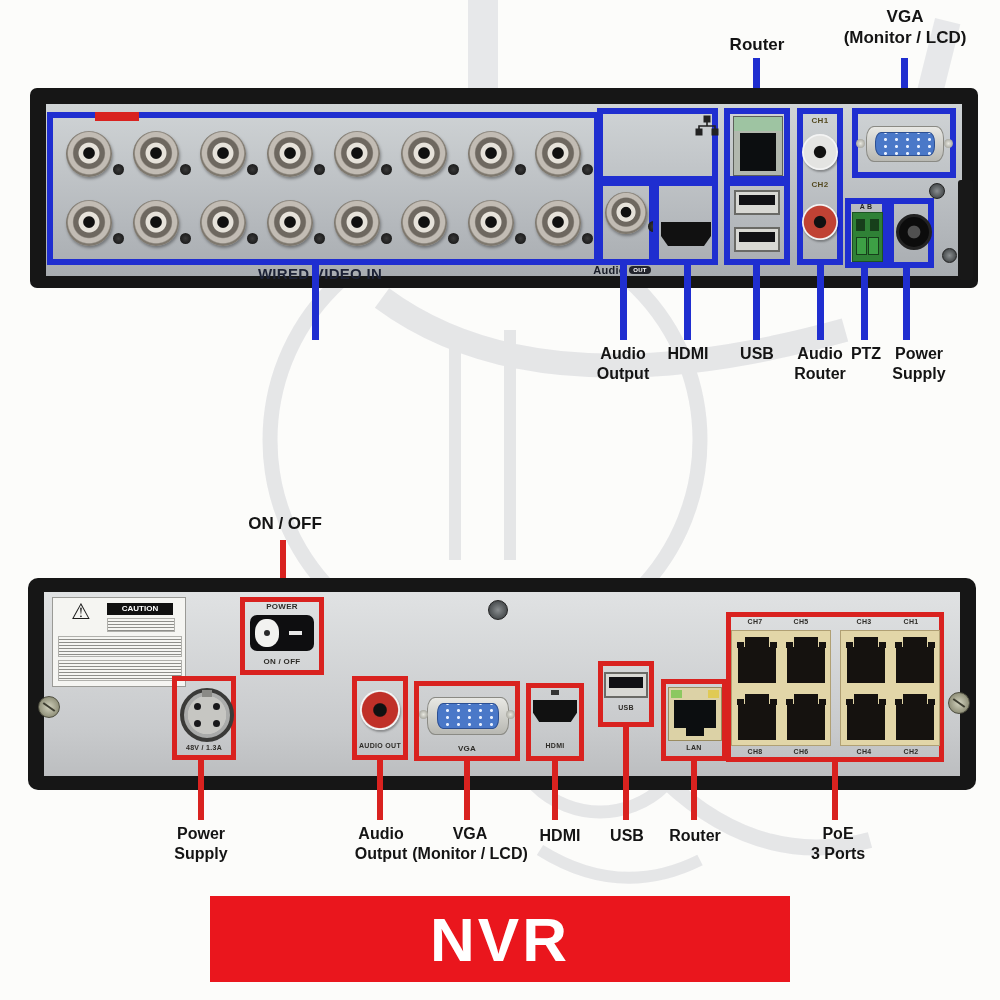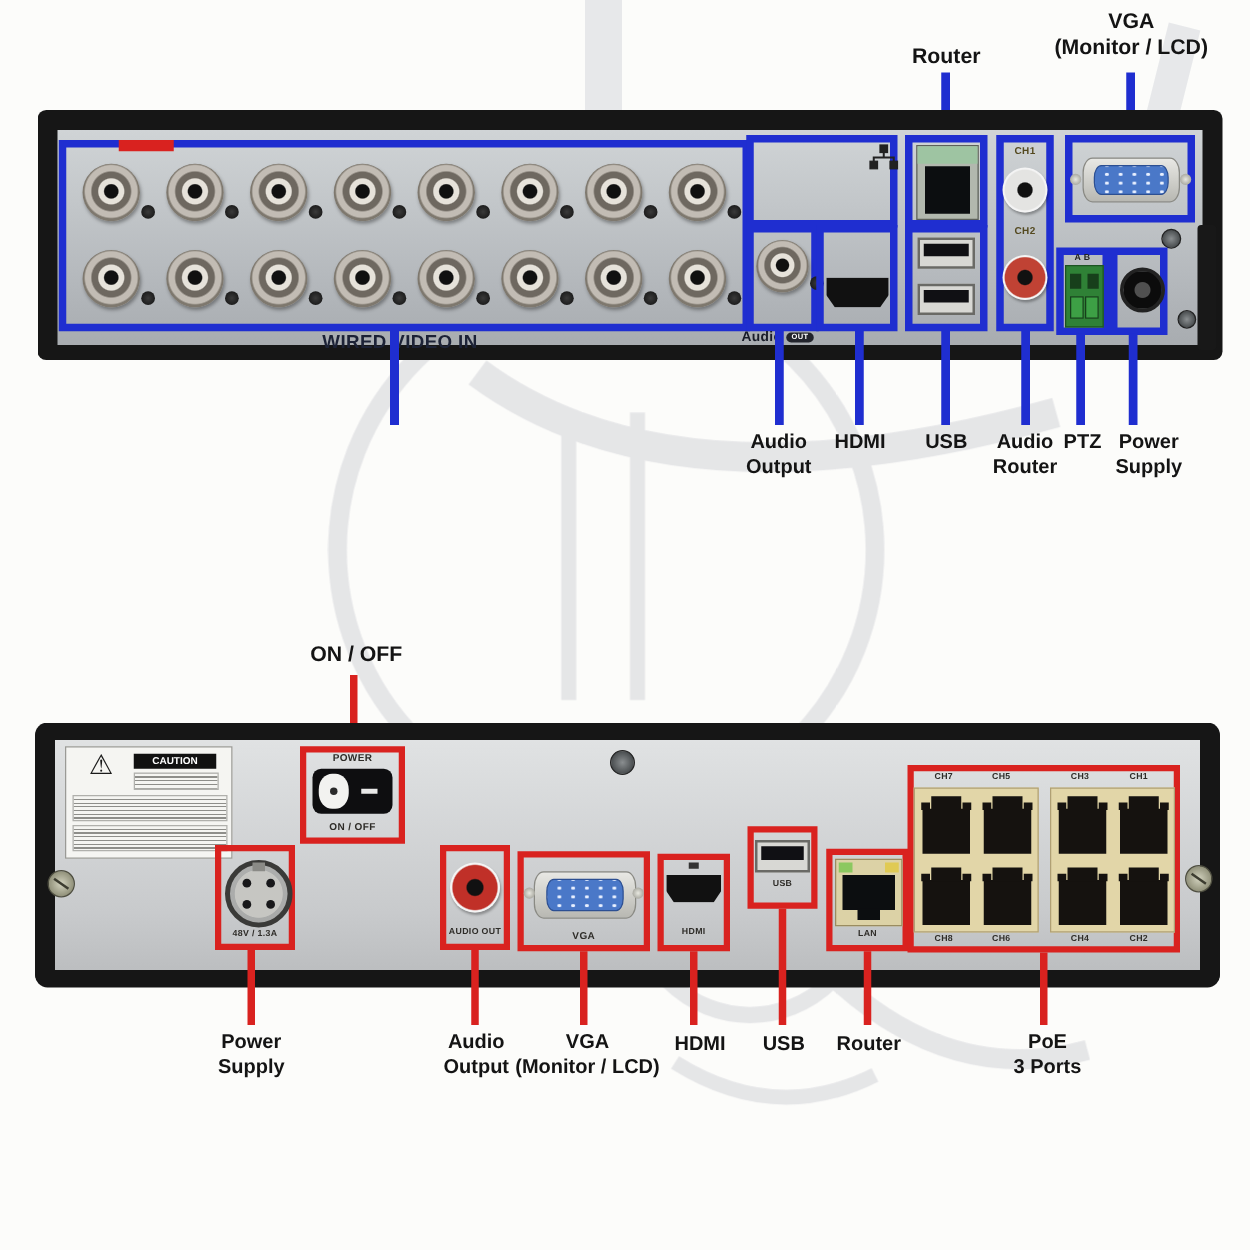--- a/index.html
+++ b/index.html
@@ -339,14 +339,15 @@
     <span>USB</span>
   </div>
   <div class="lbl" style="left:653px;top:826px;width:84px;">
     <span>Router</span>
   </div>
   <div class="lbl" style="left:788px;top:824px;width:100px;">
     <span>PoE</span>
     <span>3 Ports</span>
   </div>
 
+  <div class="banner" style="left:210px;top:896px;width:580px;height:86px;background:var(--banner-red,#ea161d);">NVR</div>
 
 </div>
 
 </body></html>

